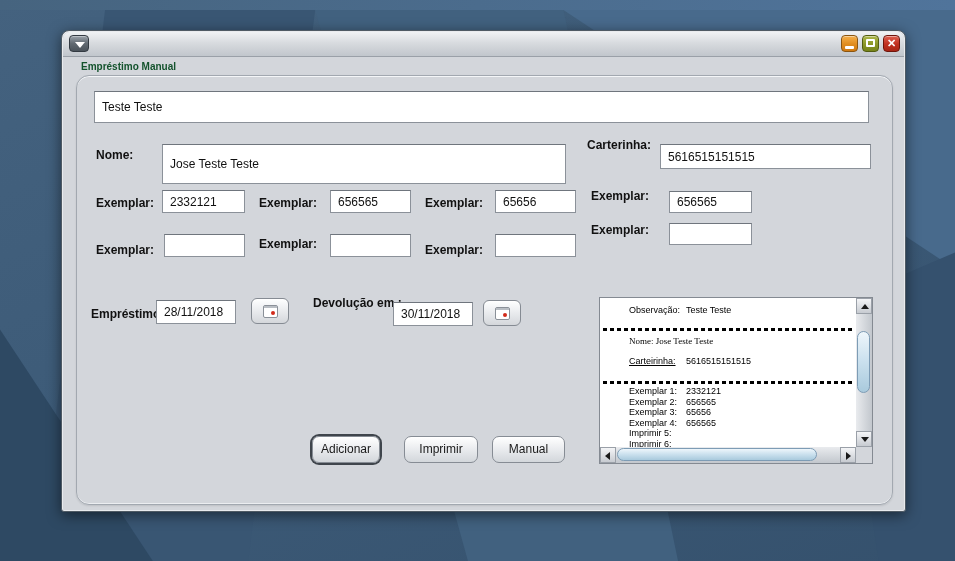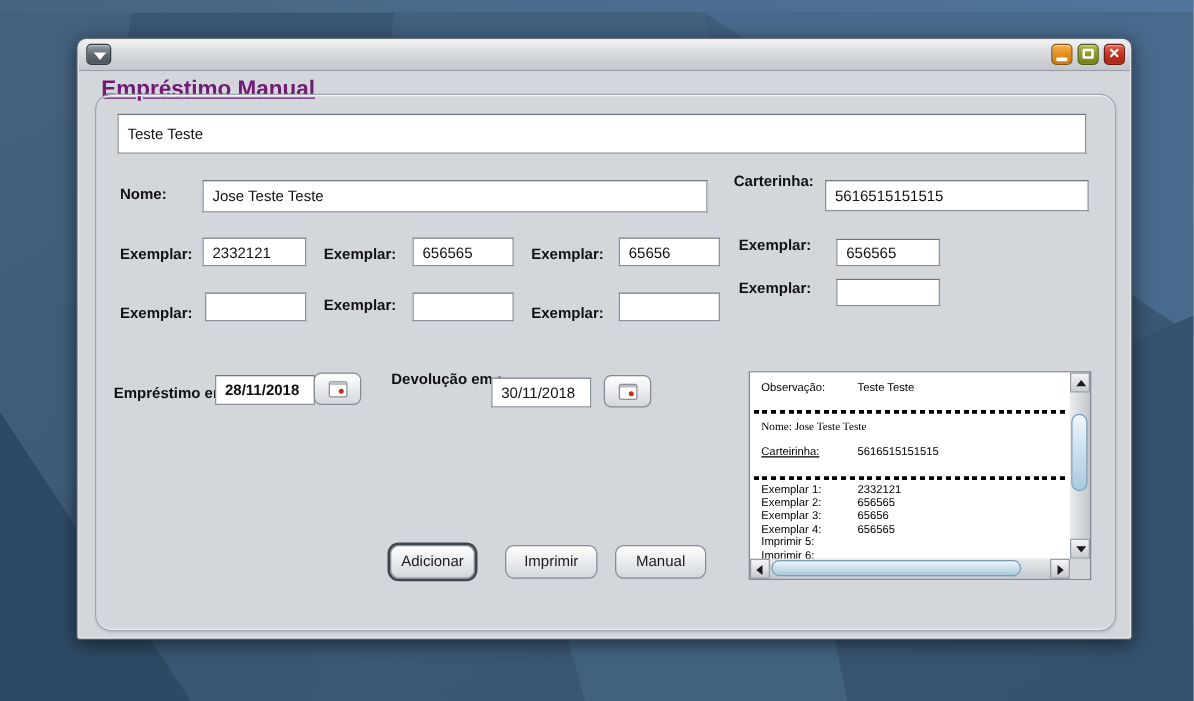--- a/index.html
+++ b/index.html
@@ -26,21 +26,21 @@
     border-left:5px solid transparent; border-right:5px solid transparent; border-top:6px solid #fff; }
   .ctrl { position:absolute; top:3px; width:17px; height:17px; border-radius:4px;
     box-shadow:inset 0 1px 0 rgba(255,255,255,.45); text-align:center; }
   .ctrl-min { right:46px; background:linear-gradient(#f6b04a,#e08c1e 55%,#cf7a12); border:1px solid #8a5510; }
   .ctrl-max { right:25px; background:linear-gradient(#aeb94b,#8a9626 55%,#76831a); border:1px solid #525c10; }
   .ctrl-close { right:4px; background:linear-gradient(#e06050,#c03020 55%,#a82616); border:1px solid #6e150c;
     color:#fff; font-size:11px; font-weight:bold; line-height:15px; }
   .glyph-min { position:absolute; left:3px; top:10px; width:9px; height:3px; background:#fff; border-radius:1px; }
   .glyph-max { position:absolute; left:3px; top:3px; width:9px; height:8px; border:2px solid #fff; border-radius:1px; }
 
-  .frame-title { position:absolute; left:19px; top:30px; font-size:18px; font-weight:bold; color:#701a75;text-decoration:underline; }
+  .frame-title { position:absolute; left:19px; top:30px; font-size:10px; font-weight:bold; color:#14532d; }
   .panel { position:absolute; left:14px; top:44px; width:817px; height:430px; border-radius:13px;
     border:1px solid #a2a8b0; box-shadow:inset 0 1px 0 #f4f6f8, inset 0 -1px 0 #eceef1, 0 1px 2px rgba(0,0,0,.10); }
 
   
   .field { position:absolute; background:#fff; border:1px solid #8b9199; border-top-color:#6f757d;
     font-family:"Liberation Sans",sans-serif; font-size:12px; color:#111; padding:0 7px; outline:none; }
   .lbl { position:absolute; font-size:12px; font-weight:bold; color:#111; white-space:nowrap; }
 
   
   .cal-btn { position:absolute; width:38px; height:26px; border-radius:6px; border:1px solid #858b93;
@@ -53,21 +53,21 @@
   
   .btn { position:absolute; height:27px; border-radius:7px; border:1px solid #868c94;
     background:linear-gradient(#ffffff,#e9ebee 50%,#d3d7db); box-shadow:inset 0 1px 0 #fff;
     font-family:"Liberation Sans",sans-serif; font-size:12px; color:#1a1a1a; text-align:center; line-height:25px; }
   .btn-focus { box-shadow:0 0 0 2px #3f454c, inset 0 1px 0 #fff; }
 
   
   .preview { position:absolute; left:537px; top:266px; width:274px; height:167px;
     border:1px solid #848a92; background:#c9cdd2; }
   .pv-white { position:absolute; left:0; top:0; right:16px; bottom:16px; background:#fff; overflow:hidden; }
-  .pv-line { position:absolute; font-size:9px; color:#000; white-space:nowrap; }
+  .pv-line { position:absolute; font-size:9px; color:#000; white-space:nowrap;margin-left:20px; }
   .pv-val { position:absolute; font-size:9px; color:#000; white-space:nowrap; }
   .dash { position:absolute; left:3px; width:252px; height:3px;
     background:repeating-linear-gradient(90deg,#000 0 4px,transparent 4px 7px); }
   .vsb { position:absolute; right:0; top:0; bottom:16px; width:16px; background:linear-gradient(90deg,#e9ebee,#c2c7cd); }
   .hsb { position:absolute; left:0; bottom:0; right:16px; height:16px; background:linear-gradient(#e9ebee,#c2c7cd); }
   .sb-corner { position:absolute; right:0; bottom:0; width:16px; height:16px; background:#d3d6db; }
   .sb-btn { position:absolute; width:16px; height:16px; background:linear-gradient(#f4f5f7,#c7cbd1); border:1px solid #9aa0a8; }
   .tri { position:absolute; width:0; height:0; }
   .tri-up { left:4px; top:5px; border-left:4px solid transparent; border-right:4px solid transparent; border-bottom:5px solid #1a1a1a; }
   .tri-dn { left:4px; top:5px; border-left:4px solid transparent; border-right:4px solid transparent; border-top:5px solid #1a1a1a; }
@@ -105,21 +105,21 @@
         <span>✕</span>
       </div>
     </div>
 
     <div class="frame-title">Empréstimo Manual</div>
     <div class="panel"></div>
 
     <input class="field" style="left: 32px; top: 60px; width: 775px; height: 32px;" value="Teste Teste">
 
     <span class="lbl" style="left:34px; top:117px;">Nome:</span>
-    <input class="field" style="left: 100px; top: 113px; width: 404px; height: 26px;" value="Jose Teste Teste">
+    <input class="field" style="left: 100px; top: 113px; width: 404px; height: 40px;" value="Jose Teste Teste">
     <span class="lbl" style="left:525px; top:107px;">Carterinha:</span>
     <input class="field" style="left: 598px; top: 113px; width: 211px; height: 25px;" value="5616515151515">
 
     <span class="lbl" style="left:34px; top:165px;">Exemplar:</span>
     <input class="field" style="left: 100px; top: 159px; width: 83px; height: 23px;" value="2332121">
     <span class="lbl" style="left:197px; top:165px;">Exemplar:</span>
     <input class="field" style="left: 268px; top: 159px; width: 81px; height: 23px;" value="656565">
     <span class="lbl" style="left:363px; top:165px;">Exemplar:</span>
     <input class="field" style="left: 433px; top: 159px; width: 81px; height: 23px;" value="65656">
     <span class="lbl" style="left:529px; top:158px;">Exemplar:</span>
@@ -128,21 +128,21 @@
     <span class="lbl" style="left:34px; top:212px;">Exemplar:</span>
     <input class="field" style="left: 102px; top: 203px; width: 81px; height: 23px;" value="">
     <span class="lbl" style="left:197px; top:206px;">Exemplar:</span>
     <input class="field" style="left: 268px; top: 203px; width: 81px; height: 23px;" value="">
     <span class="lbl" style="left:363px; top:212px;">Exemplar:</span>
     <input class="field" style="left: 433px; top: 203px; width: 81px; height: 23px;" value="">
     <span class="lbl" style="left:529px; top:192px;">Exemplar:</span>
     <input class="field" style="left: 607px; top: 192px; width: 83px; height: 22px;" value="">
 
     <span class="lbl" style="left:29px; top:276px;">Empréstimo em :</span>
-    <input class="field" style="left: 110px; top: 269px; width: 80px; height: 24px; font-weight: bold;" value="28/11/2018">
+    <input class="field" style="left: 94px; top: 269px; width: 80px; height: 24px;" value="28/11/2018">
     <div class="cal-btn" style="left:189px; top:267px;">
       <div class="cal-ico">
           <div class="cal-dot"></div>
         </div>
     </div>
     <span class="lbl" style="left:251px; top:265px;">Devolução em :</span>
     <input class="field" style="left: 331px; top: 271px; width: 80px; height: 24px;" value="30/11/2018">
     <div class="cal-btn" style="left:421px; top:269px;">
       <div class="cal-ico">
           <div class="cal-dot"></div>

